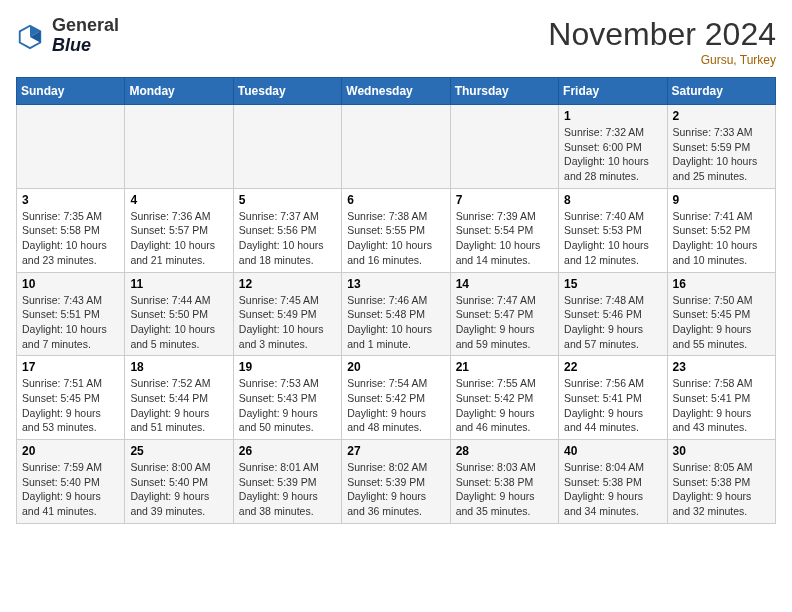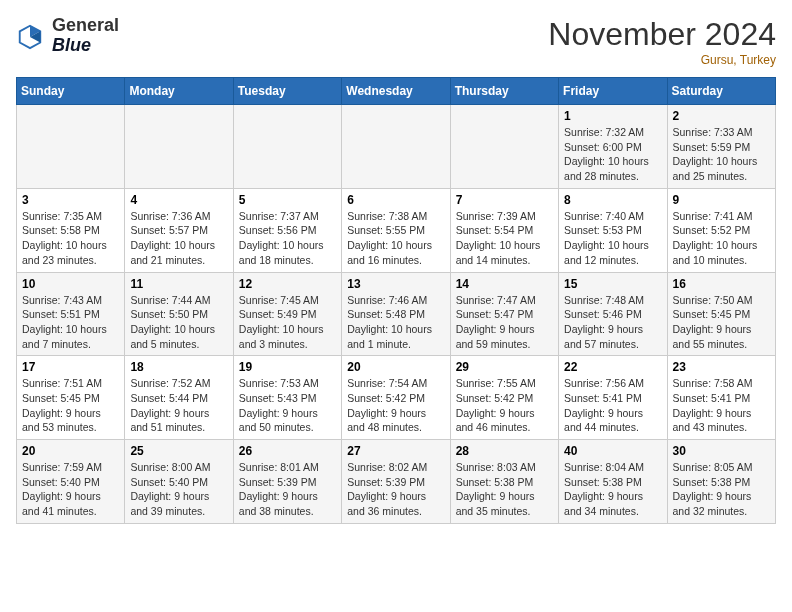--- a/index.html
+++ b/index.html
@@ -208,21 +208,21 @@
         </td>
         <td>
           <span class="day-num">19</span>
           <div class="day-info">Sunrise: 7:53 AM<br>Sunset: 5:43 PM<br>Daylight: 9 hours and 50 minutes.</div>
         </td>
         <td>
           <span class="day-num">20</span>
           <div class="day-info">Sunrise: 7:54 AM<br>Sunset: 5:42 PM<br>Daylight: 9 hours and 48 minutes.</div>
         </td>
         <td>
-          <span class="day-num">29</span>
+          <span class="day-num">21</span>
           <div class="day-info">Sunrise: 7:55 AM<br>Sunset: 5:42 PM<br>Daylight: 9 hours and 46 minutes.</div>
         </td>
         <td>
           <span class="day-num">22</span>
           <div class="day-info">Sunrise: 7:56 AM<br>Sunset: 5:41 PM<br>Daylight: 9 hours and 44 minutes.</div>
         </td>
         <td>
           <span class="day-num">23</span>
           <div class="day-info">Sunrise: 7:58 AM<br>Sunset: 5:41 PM<br>Daylight: 9 hours and 43 minutes.</div>
         </td>

